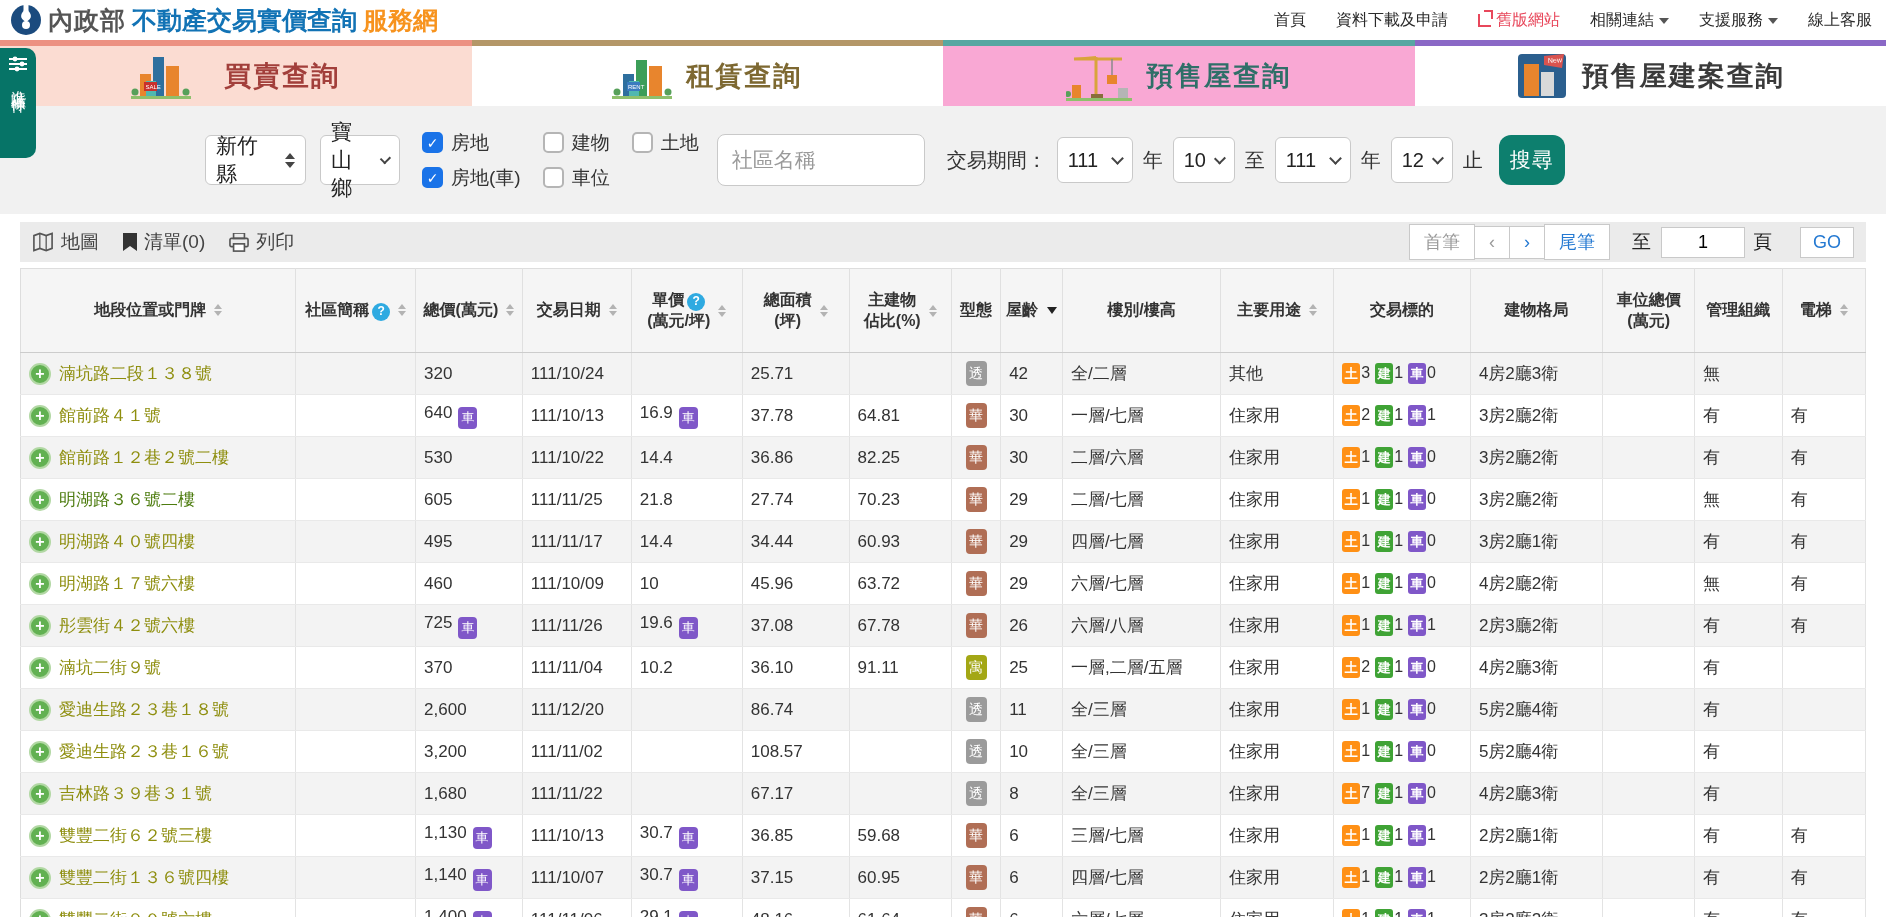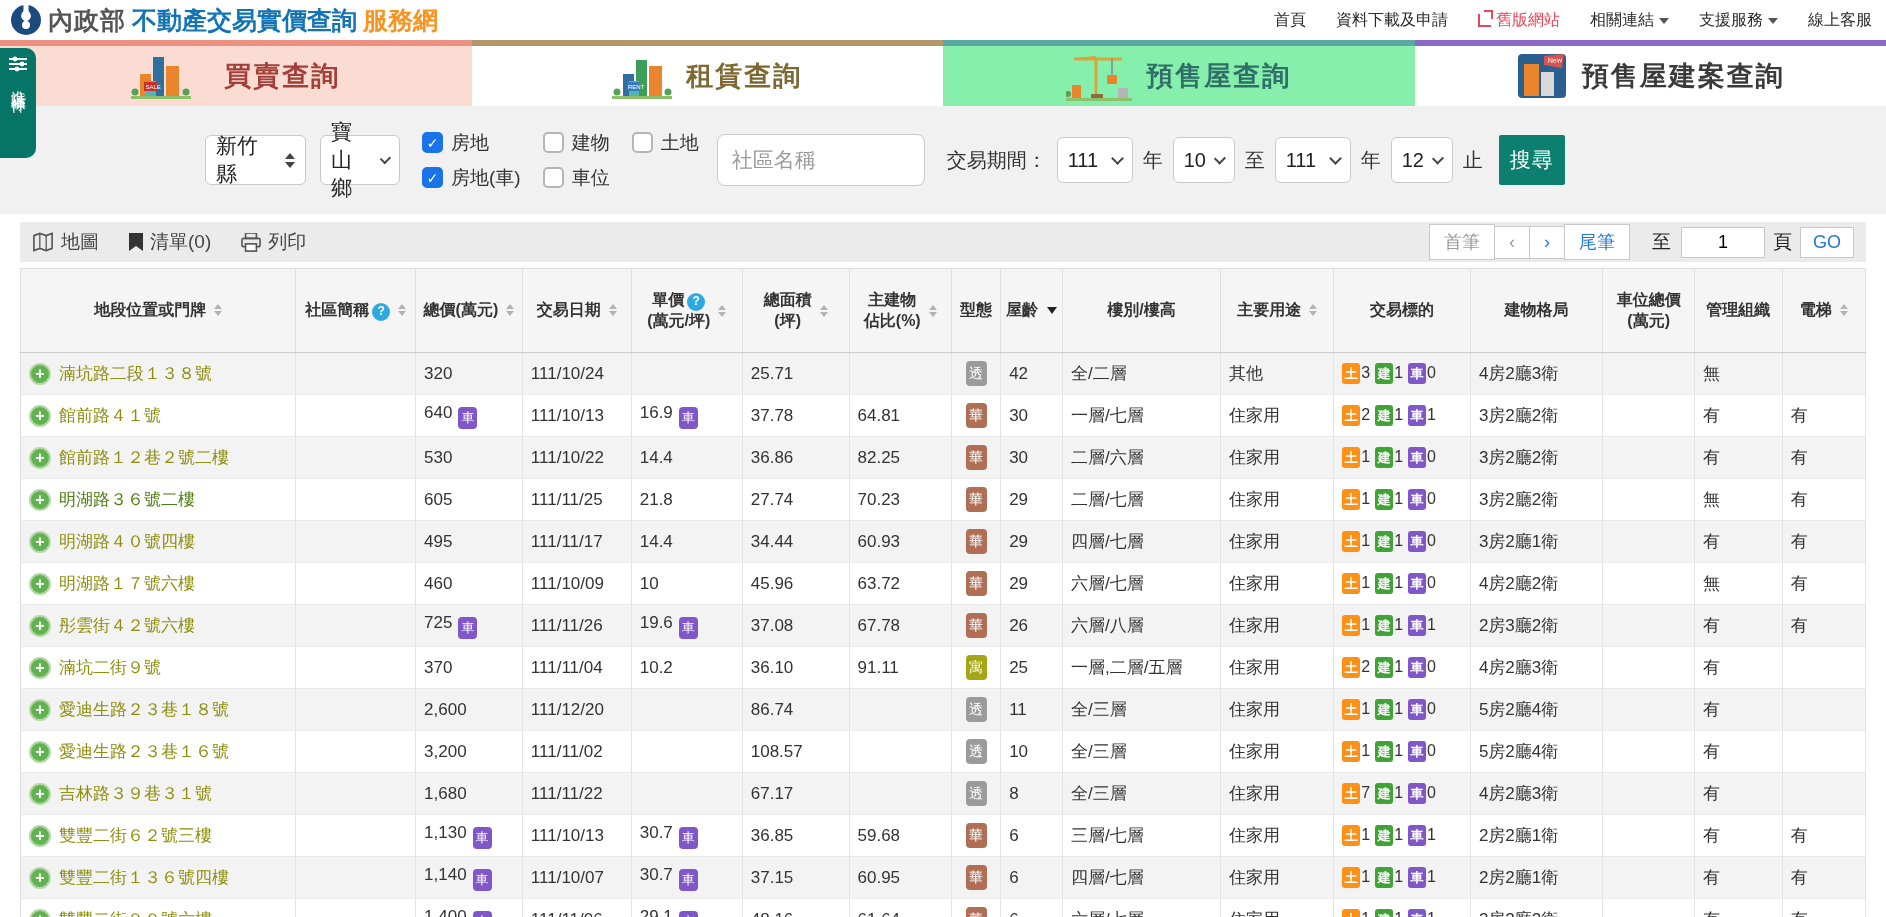--- a/index.html
+++ b/index.html
@@ -51,38 +51,38 @@
   .box { width:21px; height:21px; border-radius:5px; border:2px solid #b5b5b5; background:#fff;
     display:flex; align-items:center; justify-content:center; flex:none; }
   .box.on { background:#1a73e8; border-color:#1a73e8; color:#fff; font-size:14px; font-weight:bold; }
   .community-input { width:208px; height:52px; border:1px solid #c9c9c9; border-radius:8px;
     margin-left:18px; font-size:21px; padding:0 14px; color:#333; background:#fff;
     font-family:"Liberation Sans","DejaVu Sans",sans-serif; }
   .community-input::placeholder { color:#9a9a9a; }
   .period { display:flex; align-items:center; margin-left:22px; gap:10px; }
   .plabel { font-size:20px; color:#333; white-space:nowrap; }
   .search-btn { margin-left:16px; width:66px; height:50px; background:#0d7f6e; color:#fff;
-    border:none; border-radius:2px; font-size:21px; cursor:pointer; letter-spacing:1px;
+    border:none; border-radius:12px; font-size:21px; cursor:pointer; letter-spacing:1px;
     font-family:"Liberation Sans","DejaVu Sans",sans-serif; }
 
   
   .toolbar { margin:8px 20px 0 20px; height:40px; background:#ebebeb; display:flex;
     align-items:center; justify-content:space-between; padding:0 12px; }
-  .tools { display:flex; align-items:center; gap:30px; }
+  .tools { display:flex; align-items:center; gap:24px; }
   .tool { display:flex; align-items:center; gap:7px; font-size:19px; color:#444; cursor:pointer; }
   .pager { display:flex; align-items:center; }
   .pg-btn { background:#fff; border:1px solid #c9c9c9; padding:5px 14px; font-size:18px; cursor:pointer;
     margin-left:-1px; font-family:"Liberation Sans","DejaVu Sans",sans-serif; }
   .pg-btn.gray { color:#9a9a9a; }
   .pg-btn.blue { color:#2479d2; }
   .pg-to { font-size:19px; margin:0 10px 0 22px; color:#222; }
   .page-input { width:84px; height:31px; border:1px solid #c9c9c9; text-align:center; font-size:18px; background:#fff; }
   .pg-unit { font-size:19px; margin:0 8px; color:#222; }
   .go-btn { background:#fff; border:1px solid #c9c9c9; color:#2479d2; font-size:18px;
-    padding:4px 12px; cursor:pointer; font-family:"Liberation Sans","DejaVu Sans",sans-serif; }
+    padding:4px 12px; cursor:pointer; font-family:"Liberation Sans","DejaVu Sans",sans-serif;margin-left:20px; }
 
   
   .tablewrap { margin:6px 20px 0 20px; }
   table { border-collapse:collapse; table-layout:fixed; width:1846px; border:1px solid #ddd; }
   th { background:#f5f5f5; height:84px; font-size:16px; font-weight:bold; color:#333;
     border-right:1px solid #e0e0e0; border-bottom:1px solid #ccc; vertical-align:middle; }
   .th-inner { display:flex; align-items:center; justify-content:center; gap:4px; line-height:1.3; }
   .sort { display:inline-flex; flex-direction:column; gap:2px; margin-left:4px; }
   .sort .up { width:0;height:0;border-left:4px solid transparent;border-right:4px solid transparent;border-bottom:5px solid #b3b3b3; }
   .sort .down { width:0;height:0;border-left:4px solid transparent;border-right:4px solid transparent;border-top:5px solid #b3b3b3; }
@@ -182,21 +182,21 @@
       <rect x="11" y="22" width="11" height="23" fill="#2e6f9e"></rect>
         <rect x="17" y="29" width="10" height="16" fill="#50b8b0"></rect>
       <rect x="15" y="30" width="13" height="9" fill="#3a7bbf"></rect>
         <text x="16" y="37" font-size="6" fill="#fff">RENT</text>
       <circle cx="5" cy="40" r="3.5" fill="#57a05a"></circle>
         <circle cx="56" cy="40" r="3.5" fill="#57a05a"></circle>
       <rect x="0" y="44" width="60" height="3" fill="#8ec06c"></rect>
     </svg>
     <span class="tab-label" style="color: rgb(125, 104, 49);">租賃查詢</span>
   </div>
-  <div class="tab" style="background: #86efac; border-top-color: rgb(87, 167, 162); align-items: center;">
+  <div class="tab" style="background: #f9a8d4; border-top-color: rgb(87, 167, 162); align-items: center;">
     <svg width="66" height="50" viewBox="0 0 66 50">
       <line x1="30" y1="6" x2="30" y2="45" stroke="#d9a43b" stroke-width="3"></line>
       <line x1="8" y1="8" x2="56" y2="8" stroke="#d9a43b" stroke-width="3"></line>
       <line x1="30" y1="6" x2="8" y2="8" stroke="#d9a43b" stroke-width="2"></line>
       <line x1="46" y1="8" x2="46" y2="24" stroke="#8a8a8a" stroke-width="1.5"></line>
       <rect x="41" y="24" width="10" height="9" fill="#e8852d"></rect>
       <rect x="25" y="43" width="12" height="4" fill="#8a6d3b"></rect>
       <rect x="6" y="34" width="9" height="13" fill="#e8852d"></rect>
         <rect x="52" y="37" width="10" height="10" fill="#b5b5b5"></rect>
       <circle cx="2" cy="43" r="3" fill="#57a05a"></circle>

